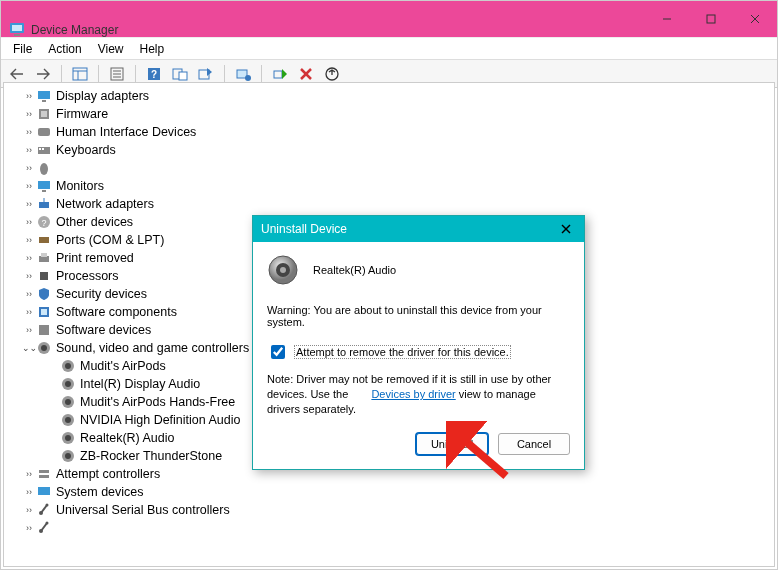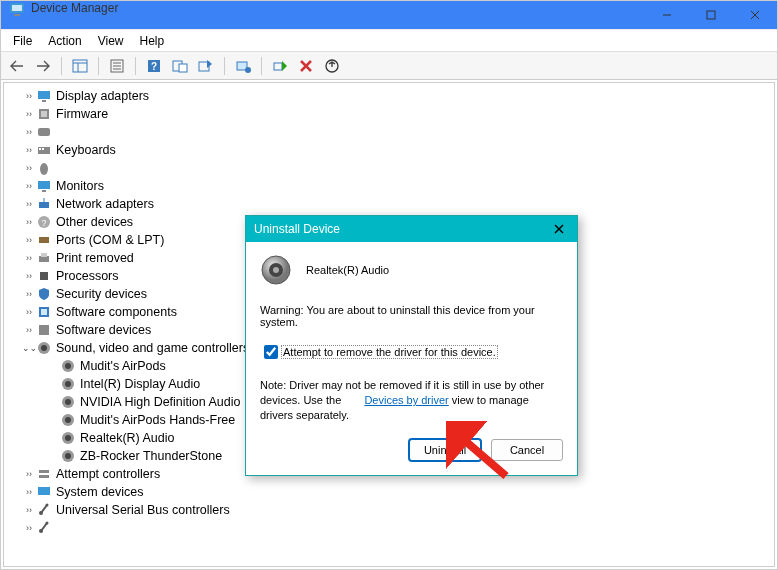--- a/index.html
+++ b/index.html
@@ -1,20 +1,20 @@
 <!DOCTYPE html>
 <html><head>
 <meta charset="utf-8">
 <style>
   * { box-sizing: border-box; }
   html, body { margin: 0; padding: 0; font-family: "Segoe UI", Tahoma, sans-serif; font-size: 12px; color: #000; }
   body { width: 778px; height: 570px; background: #fff; position: relative; overflow: hidden; border: 1px solid #ccc; }
 
   
-  .titlebar { height: 29px; display: flex; align-items: flex-start; padding: 0 0 0 8px; background: #3b82f6; border-bottom: 1px solid #eee; }
+  .titlebar { height: 37px; display: flex; align-items: flex-end; padding: 0 0 0 8px; background: #ec4899; border-bottom: 1px solid #eee; }
   .titlebar .icon { width: 16px; height: 16px; margin-right: 6px; display: inline-flex; align-items: center; justify-content: center; }
   .titlebar .title { flex: 1; font-size: 12px; color: #333; }
   .winbtns { display: flex; height: 100%; }
   .winbtn { width: 44px; height: 100%; display: flex; align-items: center; justify-content: center; color: #555; }
 
   
   .menubar { height: 22px; display: flex; align-items: center; padding: 0 4px; border-bottom: 1px solid #ddd; }
   .menuitem { padding: 8px 8px; font-size: 12px; }
 
   
@@ -27,29 +27,29 @@
   .tree { padding: 4px 0; font-size: 12.5px; line-height: 18px; }
   .tree-row { display: flex; align-items: center; height: 18px; white-space: nowrap; }
   .twisty { width: 14px; text-align: center; color: #444; font-size: 9px; display: inline-block; }
   .ticon { width: 16px; height: 16px; display: inline-flex; align-items: center; justify-content: center; margin-right: 4px; }
   .tree .lvl1 { padding-left: 18px; }
   .tree .lvl2 { padding-left: 56px; }
   .tree .expanded .twisty::before { content: "⌄"; }
   .tree .collapsed .twisty::before { content: "›"; }
 
   
-  .dialog { position: absolute; left: 244px; top: 214px; width: 333px; background: #fff; border: 1px solid #1aa6a6; box-shadow: 3px 3px 10px rgba(0,0,0,0.3); z-index: 10; }
+  .dialog { position: absolute; left: 251px; top: 214px; width: 333px; background: #fff; border: 1px solid #1aa6a6; box-shadow: 3px 3px 10px rgba(0,0,0,0.3); z-index: 10; }
   .dlg-title { height: 26px; background: #00b7c3; color: #fff; display: flex; align-items: center; padding: 0 8px; font-size: 12px; }
   .dlg-title .t { flex: 1; }
   .dlg-close { width: 20px; height: 20px; display: flex; align-items: center; justify-content: center; color: #000; }
   .dlg-body { padding: 12px 14px 14px 14px; font-size: 11px; }
   .dlg-dev { display: flex; align-items: center; gap: 14px; margin-bottom: 18px; }
   .dlg-dev .devicon { width: 32px; height: 32px; }
   .dlg-warn { margin-bottom: 14px; }
-  .dlg-check { display: flex; align-items: center; gap: 0; margin-bottom: 16px; }
+  .dlg-check { display: flex; align-items: center; gap: 6px; margin-bottom: 10px; }
   .dlg-check input { accent-color: #0067c0; width: 14px; height: 14px; }
   .dlg-check label { border: 1px dotted #888; padding: 0 1px; font-size: 11px; }
   .dlg-note { line-height: 15px; }
   .dlg-note a { color: #0067c0; text-decoration: underline; margin-left: 20px; }
   .dlg-btns { display: flex; justify-content: flex-end; gap: 10px; margin-top: 16px; }
   .dlg-btn { width: 72px; height: 22px; border: 1px solid #aaa; background: #fdfdfd; border-radius: 3px; font-size: 11px; display:flex; align-items:center; justify-content:center; }
   .dlg-btn.primary { border: 1px solid #0067c0; box-shadow: 0 0 0 1px #0067c0; }
 
   
   .arrow { position: absolute; left: 445px; top: 420px; z-index: 20; pointer-events: none; }
@@ -190,20 +190,21 @@
         </span>
         <span>Firmware</span>
       </div>
       <div class="tree-row lvl1 collapsed">
         <span class="twisty">›</span>
         <span class="ticon">
           <svg width="16" height="16" viewBox="0 0 16 16">
             <rect x="2" y="4" width="12" height="8" rx="2" fill="#888"></rect>
           </svg>
         </span>
+        <span>Human Interface Devices</span>
       </div>
       <div class="tree-row lvl1 collapsed">
         <span class="twisty">›</span>
         <span class="ticon">
           <svg width="16" height="16" viewBox="0 0 16 16">
             <rect x="2" y="5" width="12" height="7" fill="#888"></rect>
             <rect x="3" y="6" width="2" height="2" fill="#fff"></rect>
             <rect x="6" y="6" width="2" height="2" fill="#fff"></rect>
           </svg>
         </span>
@@ -331,30 +332,30 @@
         </span>
         <span>Intel(R) Display Audio</span>
       </div>
       <div class="tree-row lvl2 ">
         <span class="ticon">
           <svg width="16" height="16" viewBox="0 0 16 16">
             <circle cx="8" cy="8" r="6" fill="#999"></circle>
             <circle cx="8" cy="8" r="3" fill="#444"></circle>
           </svg>
         </span>
+        <span>Mudit's AirPods Hands-Free</span>
+      </div>
+      <div class="tree-row lvl2 ">
+        <span class="ticon">
+          <svg width="16" height="16" viewBox="0 0 16 16">
+            <circle cx="8" cy="8" r="6" fill="#999"></circle>
+            <circle cx="8" cy="8" r="3" fill="#444"></circle>
+          </svg>
+        </span>
         <span>NVIDIA High Definition Audio</span>
-      </div>
-      <div class="tree-row lvl2 ">
-        <span class="ticon">
-          <svg width="16" height="16" viewBox="0 0 16 16">
-            <circle cx="8" cy="8" r="6" fill="#999"></circle>
-            <circle cx="8" cy="8" r="3" fill="#444"></circle>
-          </svg>
-        </span>
-        <span>Mudit's AirPods Hands-Free</span>
       </div>
       <div class="tree-row lvl2 ">
         <span class="ticon">
           <svg width="16" height="16" viewBox="0 0 16 16">
             <circle cx="8" cy="8" r="6" fill="#999"></circle>
             <circle cx="8" cy="8" r="3" fill="#444"></circle>
           </svg>
         </span>
         <span>Realtek(R) Audio</span>
       </div>

